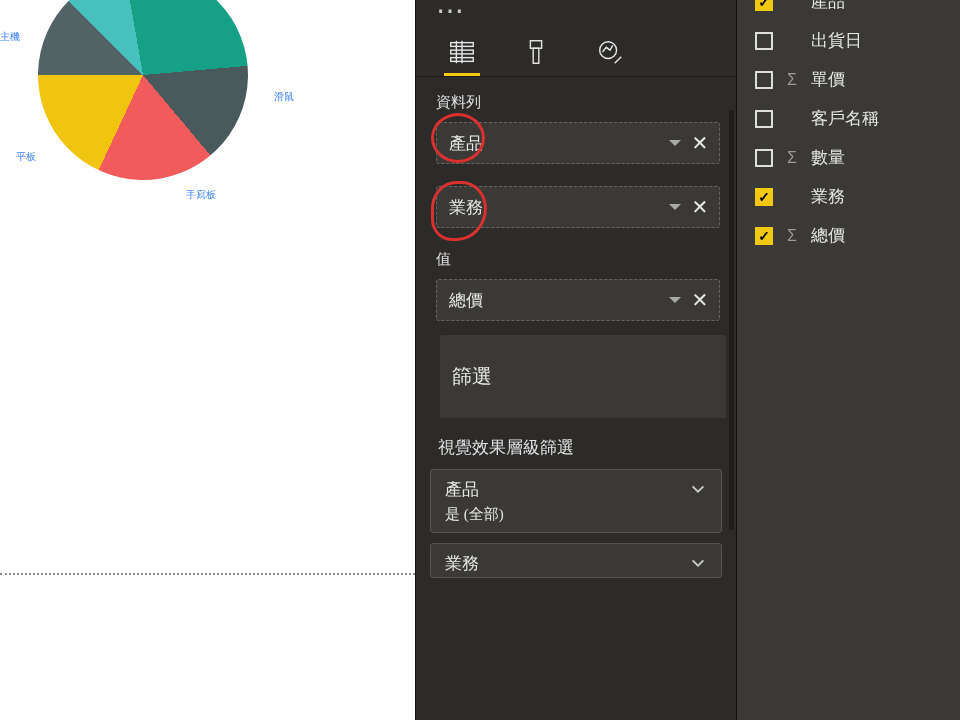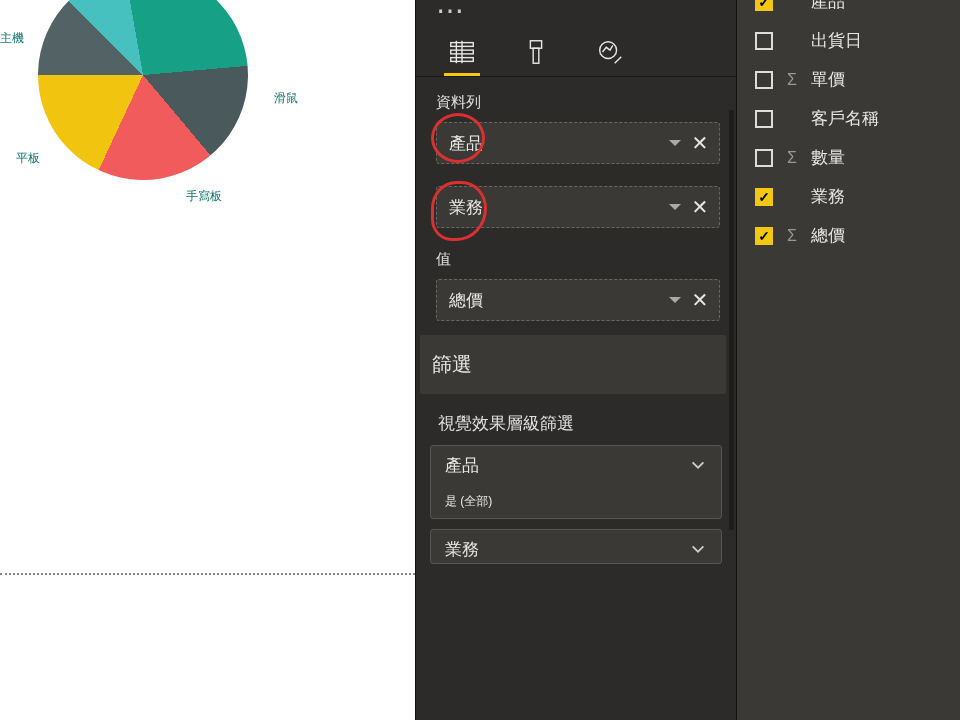--- a/index.html
+++ b/index.html
@@ -27,21 +27,21 @@
       #16a085 0deg 95deg,
       #4a5a5c 95deg 150deg,
       #f15b5b 150deg 215deg,
       #f1c40f 215deg 280deg,
       #536265 280deg 325deg,
       #47c0c0 325deg 360deg
     );
     transform: rotate(-10deg);
   }
   .pie-label {
-    position: absolute; font-size: 12px; color: #0f766e; white-space: nowrap;
+    position: absolute; font-size: 10px; color: #3b82f6; white-space: nowrap;
   }
 
   .viz-panel {
     position: absolute; left: 415px; top: 0; width: 321px; height: 720px;
     background: #2c2b29;
     color: #e6e6e6;
     border-left: 1px solid #111;
     display: flex; flex-direction: column;
     overflow: hidden;
   }
@@ -90,38 +90,38 @@
     width: 18px; text-align:center;
   }
   .circle-annot {
     position: absolute; width: 54px; height: 50px;
     border: 3px solid #d93030; border-radius: 50%;
     pointer-events: none;
   }
 
   .filter-header {
     background: #3a3935;
-    margin: 8px 10px 0 4px;
-    padding: 16px 12px;
+    margin: 8px 10px 0 24px;
+    padding: 28px 12px;
     font-size: 20px;
     border-radius: 2px;
   }
   .filter-sub {
     font-size: 17px; padding: 18px 20px 10px 22px; color:#e0e0e0;border-radius:16px;
   }
   .filter-card {
     background: #3a3935;
     border: 1px solid #555;
     border-radius: 3px;
     margin: 0 14px 10px 14px;
     padding: 8px 12px 8px 14px;
     position: relative;
   }
   .filter-card .title { font-size: 17px; }
-  .filter-card .val { font-size: 12px; margin-top:16px; }
+  .filter-card .val { font-size: 15px; margin-top:4px;font-family:Liberation Serif, serif; }
   .filter-card .chev {
     position:absolute; right:14px; top:10px;
     width:18px; height:18px;
   }
   .filter-card .chev svg{width:18px;height:18px;stroke:#ccc;fill:none;stroke-width:2;}
 
   .viz-scroll {
     position:absolute; right:2px; top:110px; height:420px; border-right:5px solid #1e1d1b;
   }
 

